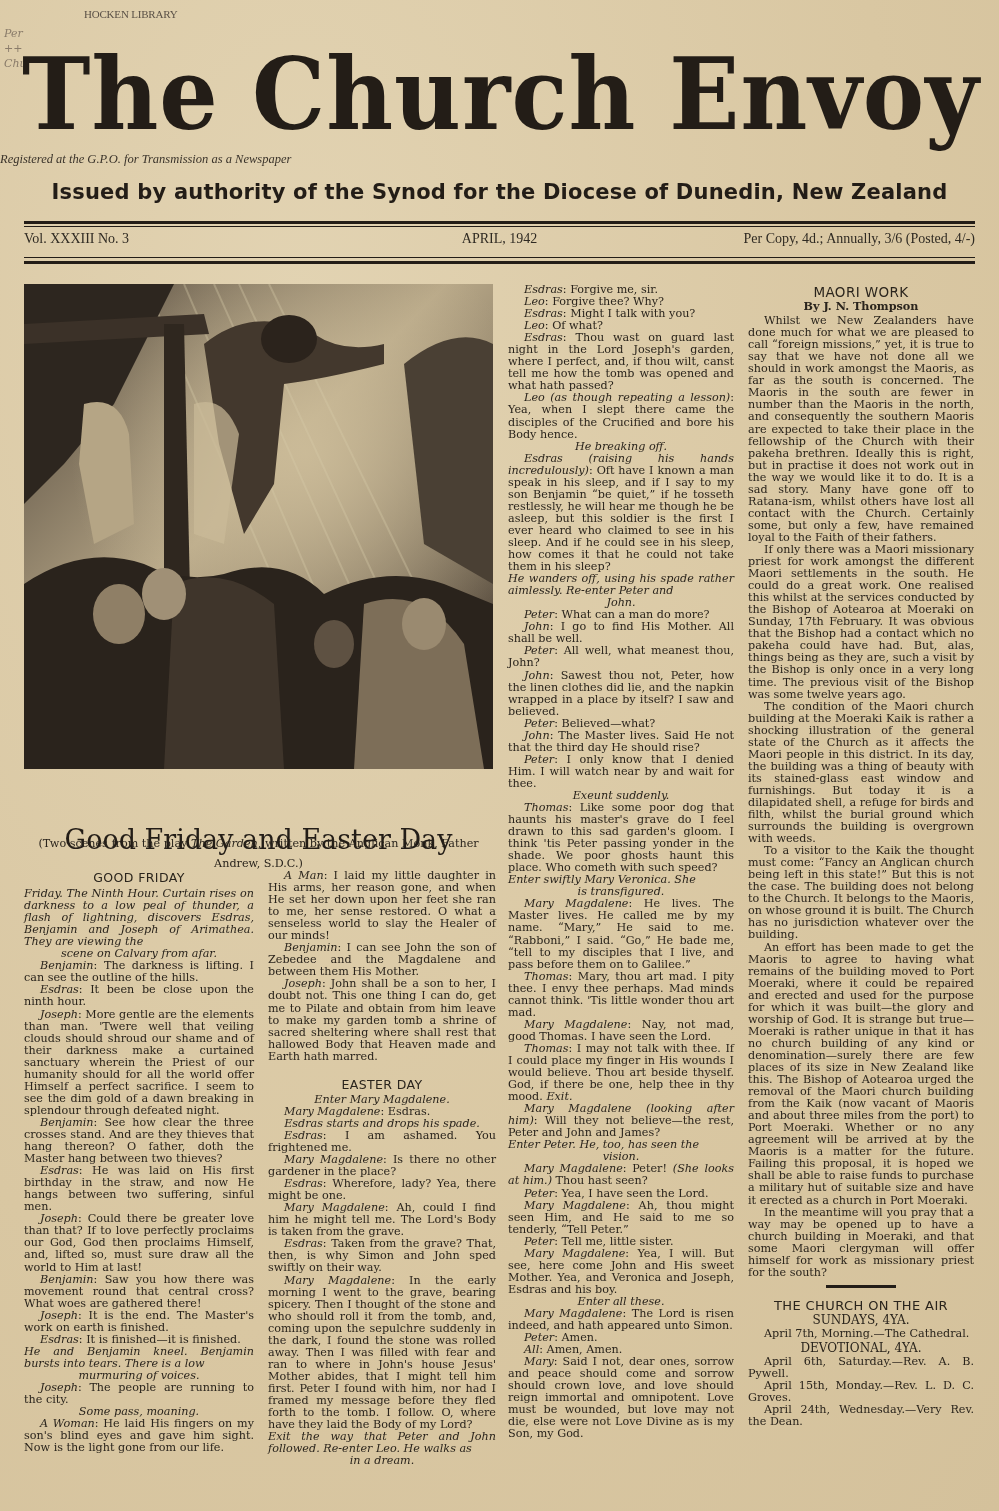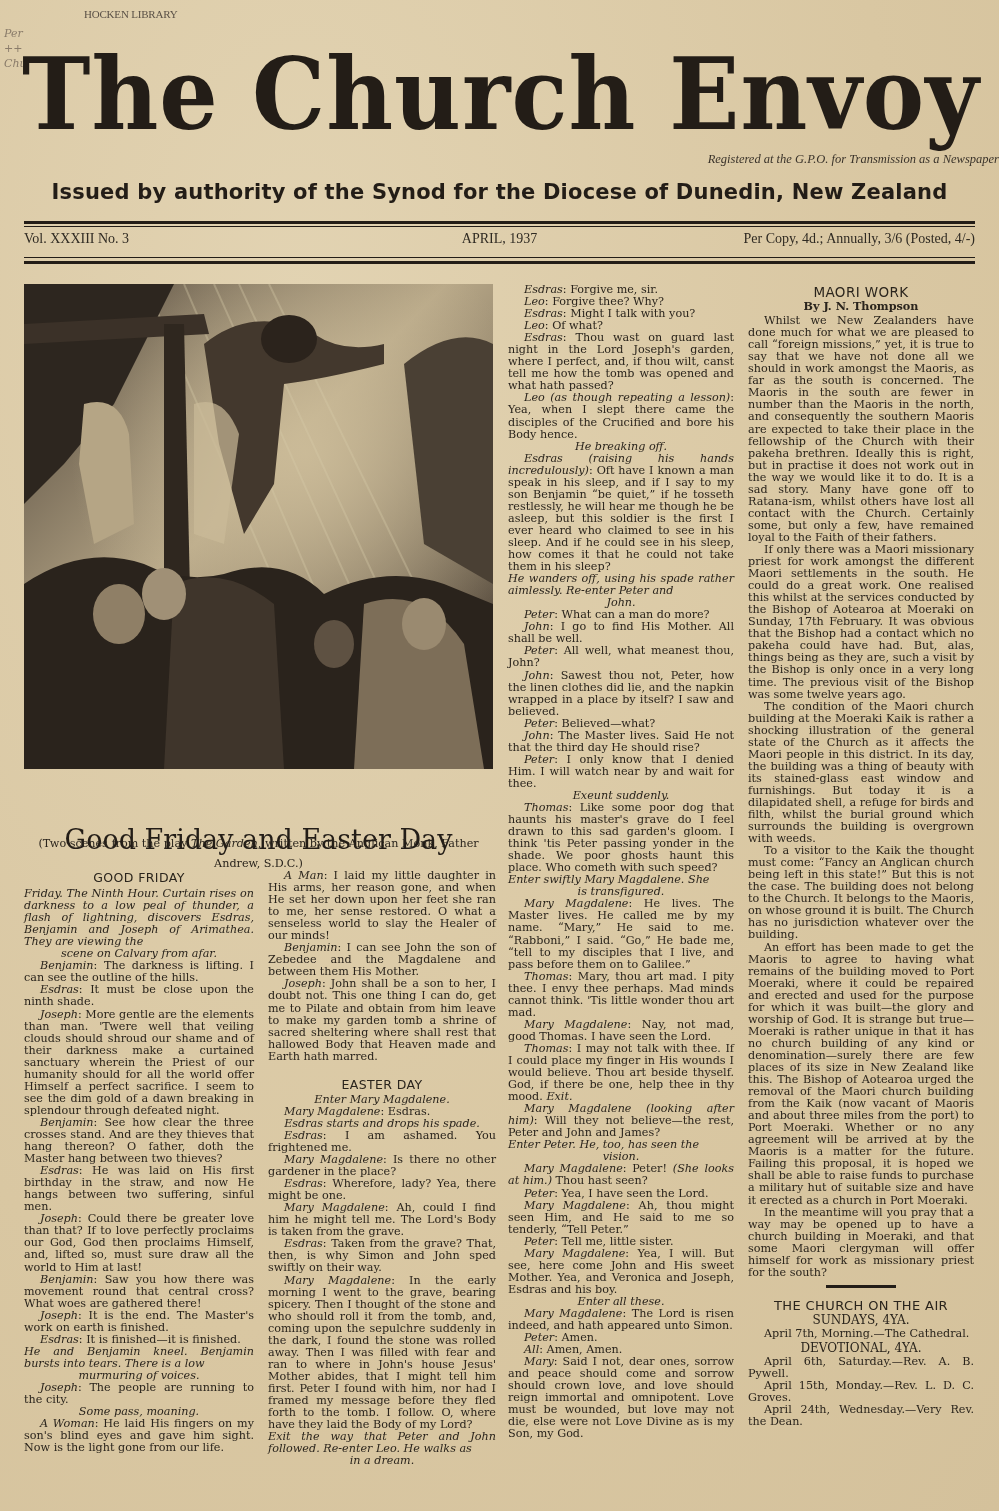--- a/index.html
+++ b/index.html
@@ -12,21 +12,21 @@
   .page { position: absolute; inset: 0; background:
       radial-gradient(ellipse at 30% 20%, #e2d3b2 0%, #d9c7a2 60%, #d4c19b 100%); }
   .abs { position: absolute; }
 
   .library { left: 84px; top: 8px; font-family: "Liberation Serif", serif; font-size: 11px; color: #5a5046; letter-spacing: -0.2px; }
   .pencil { left: 4px; top: 26px; font-family: "DejaVu Serif", serif; font-size: 11px; color: #8a7c6a; line-height: 15px; font-style: italic; }
 
   .masthead { left: 22px; top: 40px; width: 956px; text-align: center;
     font-family: "DejaVu Serif", serif; font-weight: bold; font-size: 92px; line-height: 100px;
     letter-spacing: 1px; color: #231d17; transform: scaleY(1.08); transform-origin: top; white-space: nowrap; }
-  .registered { left: 0; top: 152px; width: 999px; text-align: right; font-family: "Liberation Serif", serif;
+  .registered { left: 0; top: 152px; width: 999px; text-align: left; font-family: "Liberation Serif", serif;
     font-style: italic; font-size: 12.5px; color: #3a332a; }
   .issued { left: 24px; top: 180px; width: 951px; text-align: center; font-family: "DejaVu Sans", sans-serif;
     font-weight: bold; font-size: 21px; color: #231d17; white-space: nowrap; letter-spacing: 0.2px; }
 
   .rule { left: 24px; width: 951px; background: #231d17; }
   .infobar { left: 24px; top: 231px; width: 951px; height: 20px; font-family: "Liberation Serif", serif; font-size: 14px; color: #2f2a22; }
   .infobar .l { position: absolute; left: 0; top: 0; }
   .infobar .c { position: absolute; left: 0; width: 951px; text-align: center; top: 0; }
   .infobar .r { position: absolute; right: 0; top: 0; }
 
@@ -61,21 +61,21 @@
 
   <div class="abs masthead">The Church Envoy</div>
   <div class="abs registered">Registered at the G.P.O. for Transmission as a Newspaper</div>
   <div class="abs issued">Issued by authority of the Synod for the Diocese of Dunedin, New Zealand</div>
 
   <div class="abs rule" style="top:221px;height:3px;"></div>
   <div class="abs rule" style="top:226px;height:1px;"></div>
 
   <div class="abs infobar">
     <span class="l">Vol. XXXIII  No. 3</span>
-    <span class="c">APRIL, 1937</span>
+    <span class="c">APRIL, 1942</span>
     <span class="r">Per Copy, 4d.; Annually, 3/6 (Posted, 4/-)</span>
   </div>
 
   <div class="abs rule" style="top:257px;height:1px;"></div>
   <div class="abs rule" style="top:261px;height:3px;"></div>
 
   <div class="abs illustration" title="Crucifixion scene: Christ on the cross above a crowd of mourners, shafts of light falling diagonally">
     <svg width="469" height="485" viewBox="0 0 469 485">
       <defs>
         <linearGradient id="sky" x1="0" y1="0" x2="1" y2="1">
@@ -118,21 +118,21 @@
   <div class="abs main-title">Good Friday and Easter Day</div>
   <div class="abs subtitle">
     <span>(Two scenes from the play </span><i>The Garden</i><span>, written by the Anglican Monk, Father Andrew, S.D.C.)</span>
   </div>
 
   <div class="abs col col1">
     <h3>GOOD FRIDAY</h3>
     <p class="stage" style="margin-top:4px">Friday. The Ninth Hour. Curtain rises on darkness to a low peal of thunder, a flash of lightning, discovers Esdras, Benjamin and Joseph of Arimathea. They are viewing the</p>
     <p class="center">scene on Calvary from afar.</p>
     <p><span class="sp">Benjamin</span>: <span>The darkness is lifting. I can see the outline of the hills.</span></p>
-    <p><span class="sp">Esdras</span>: <span>It must be close upon the ninth shade.</span></p>
+    <p><span class="sp">Esdras</span>: <span>It been be close upon the ninth hour.</span></p>
     <p><span class="sp">Joseph</span>: <span>More gentle are the elements than man. 'Twere well that veiling clouds should shroud our shame and of their darkness make a curtained sanctuary wherein the Priest of our humanity should for all the world offer Himself a perfect sacrifice. I seem to see the dim gold of a dawn breaking in splendour through defeated night.</span></p>
     <p><span class="sp">Benjamin</span>: <span>See how clear the three crosses stand. And are they thieves that hang thereon? O father, doth the Master hang between two thieves?</span></p>
     <p><span class="sp">Esdras</span>: <span>He was laid on His first birthday in the straw, and now He hangs between two suffering, sinful men.</span></p>
     <p><span class="sp">Joseph</span>: <span>Could there be greater love than that? If to love perfectly proclaims our God, God then proclaims Himself, and, lifted so, must sure draw all the world to Him at last!</span></p>
     <p><span class="sp">Benjamin</span>: <span>Saw you how there was movement round that central cross? What woes are gathered there!</span></p>
     <p><span class="sp">Joseph</span>: <span>It is the end. The Master's work on earth is finished.</span></p>
     <p><span class="sp">Esdras</span>: <span>It is finished—it is finished.</span></p>
     <p class="stage">He and Benjamin kneel. Benjamin bursts into tears. There is a low</p>
     <p class="center">murmuring of voices.</p>
     <p><span class="sp">Joseph</span>: <span>The people are running to the city.</span></p>
@@ -171,21 +171,21 @@
     <p class="center">John.</p>
     <p><span class="sp">Peter</span>: <span>What can a man do more?</span></p>
     <p><span class="sp">John</span>: <span>I go to find His Mother. All shall be well.</span></p>
     <p><span class="sp">Peter</span>: <span>All well, what meanest thou, John?</span></p>
     <p><span class="sp">John</span>: <span>Sawest thou not, Peter, how the linen clothes did lie, and the napkin wrapped in a place by itself? I saw and believed.</span></p>
     <p><span class="sp">Peter</span>: <span>Believed—what?</span></p>
     <p><span class="sp">John</span>: <span>The Master lives. Said He not that the third day He should rise?</span></p>
     <p><span class="sp">Peter</span>: <span>I only know that I denied Him. I will watch near by and wait for thee.</span></p>
     <p class="center">Exeunt suddenly.</p>
     <p><span class="sp">Thomas</span>: <span>Like some poor dog that haunts his master's grave do I feel drawn to this sad garden's gloom. I think 'tis Peter passing yonder in the shade. We poor ghosts haunt this place. Who cometh with such speed?</span></p>
-    <p class="stage">Enter swiftly Mary Magdalene. She</p>
+    <p class="stage">Enter swiftly Mary Veronica. She</p>
     <p class="center">is transfigured.</p>
     <p><span class="sp">Mary Magdalene</span>: <span>He lives. The Master lives. He called me by my name. “Mary,” He said to me. “Rabboni,” I said. “Go,” He bade me, “tell to my disciples that I live, and pass before them on to Galilee.”</span></p>
     <p><span class="sp">Thomas</span>: <span>Mary, thou art mad. I pity thee. I envy thee perhaps. Mad minds cannot think. 'Tis little wonder thou art mad.</span></p>
     <p><span class="sp">Mary Magdalene</span>: <span>Nay, not mad, good Thomas. I have seen the Lord.</span></p>
     <p><span class="sp">Thomas</span>: <span>I may not talk with thee. If I could place my finger in His wounds I would believe. Thou art beside thyself. God, if there be one, help thee in thy mood.</span> <i>Exit.</i></p>
     <p><span class="sp">Mary Magdalene (looking after him)</span>: <span>Will they not believe—the rest, Peter and John and James?</span></p>
     <p class="stage">Enter Peter. He, too, has seen the</p>
     <p class="center">vision.</p>
     <p><span class="sp">Mary Magdalene</span>: <span>Peter!</span> <i>(She looks at him.)</i> <span>Thou hast seen?</span></p>
     <p><span class="sp">Peter</span>: <span>Yea, I have seen the Lord.</span></p>

